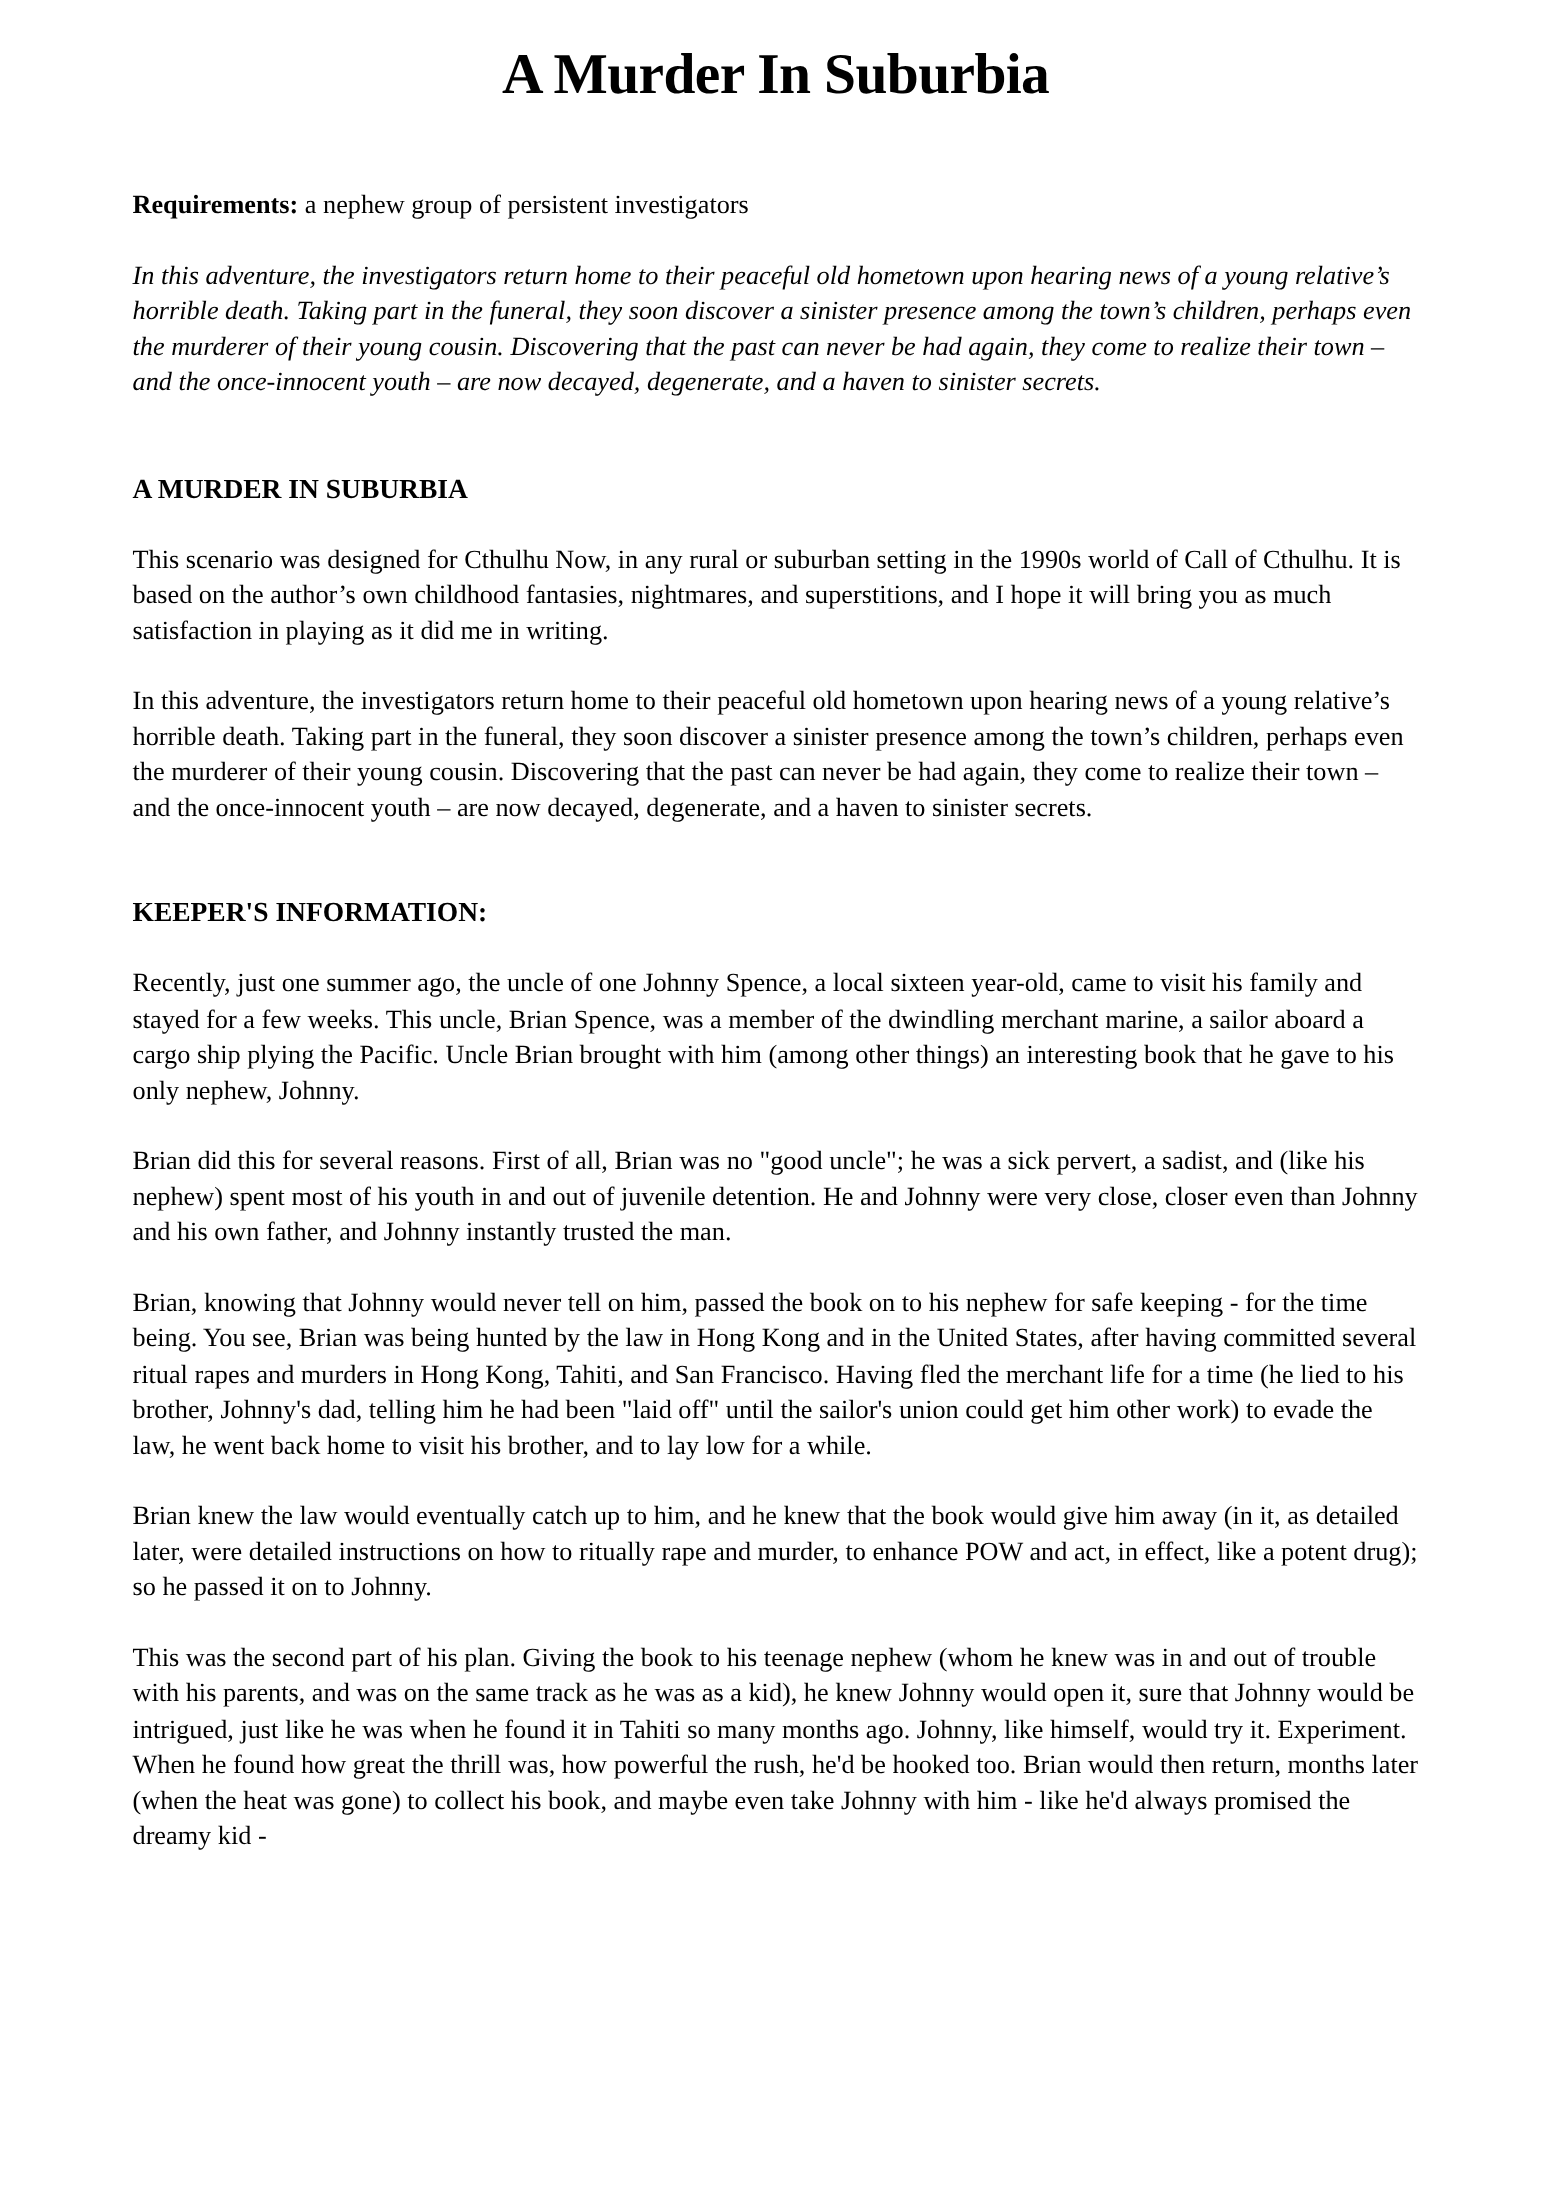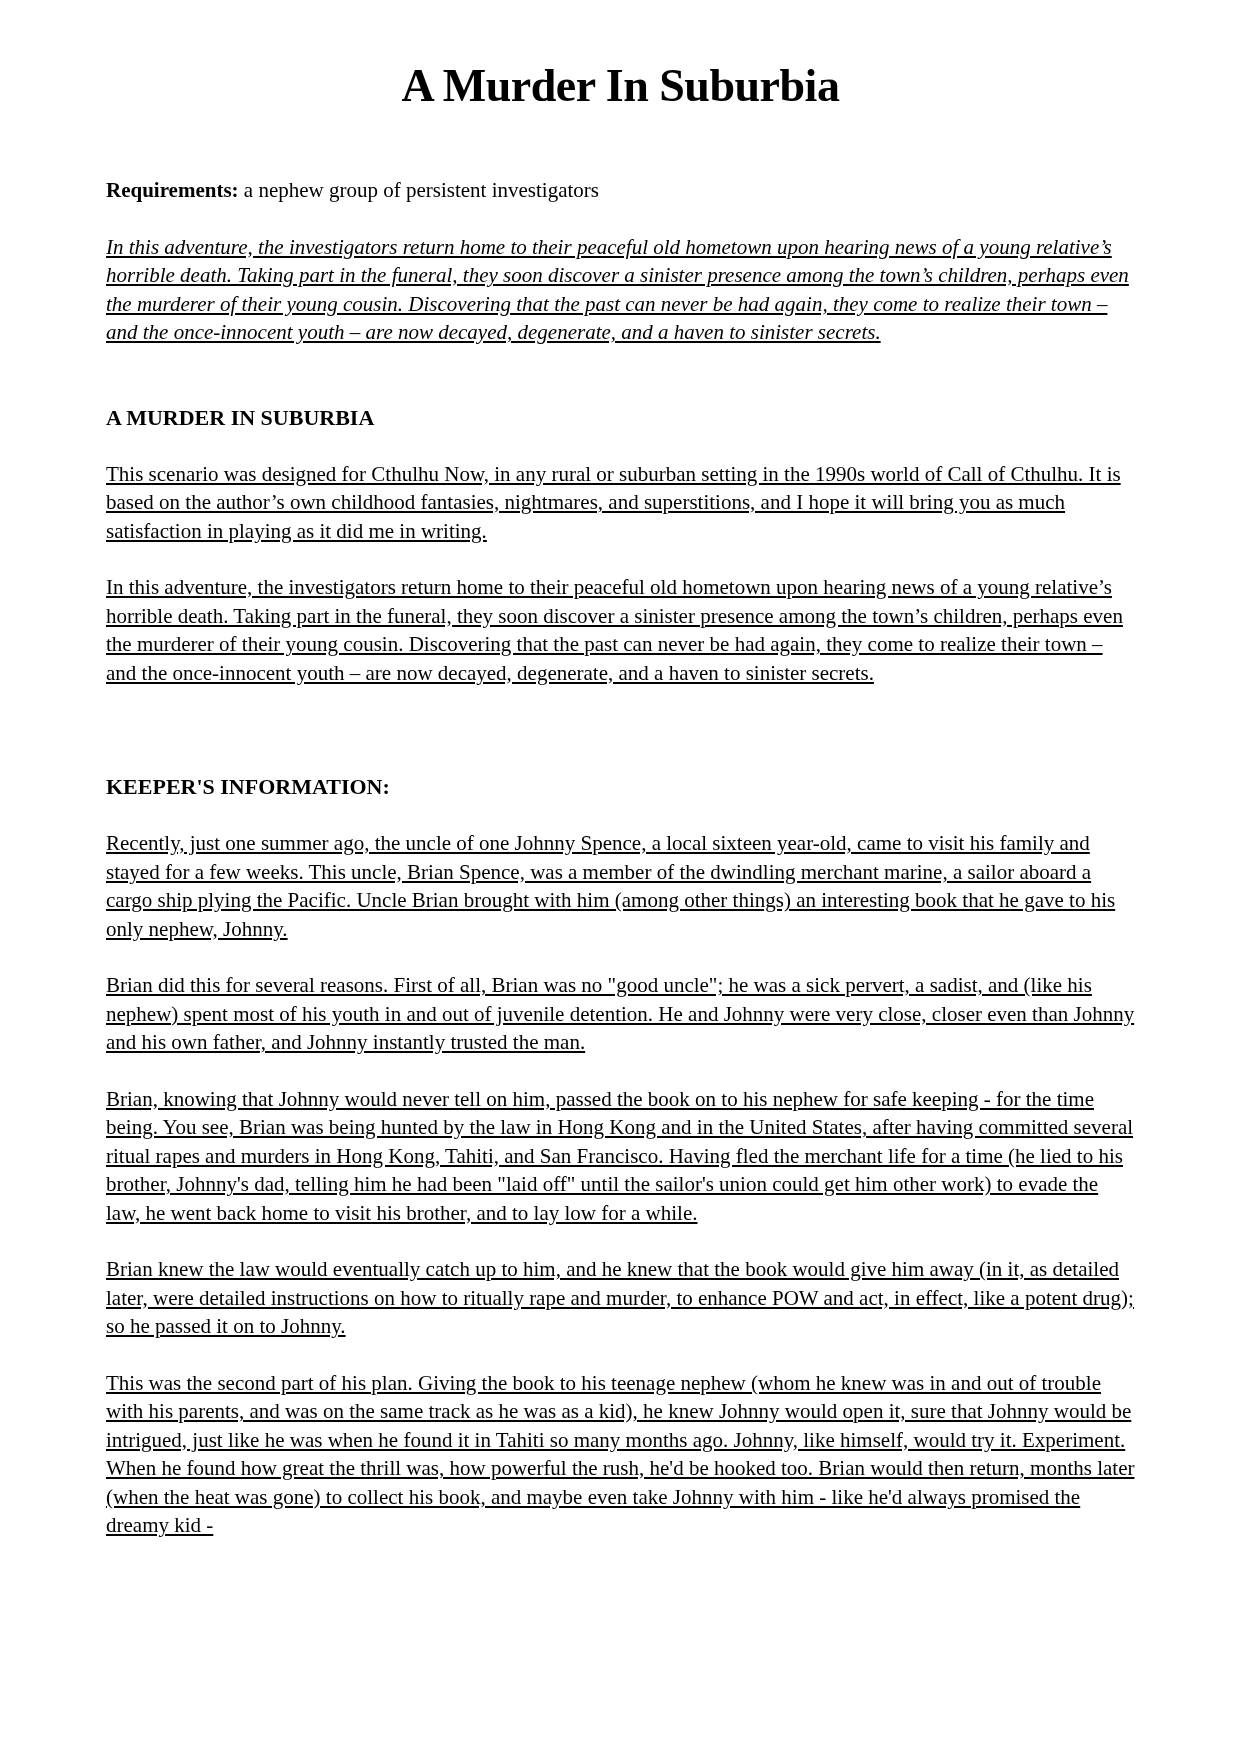--- a/index.html
+++ b/index.html
@@ -5,21 +5,21 @@
   html, body {
     margin: 0;
     padding: 0;
     background: #ffffff;
   }
   .page {
     position: relative;
     width: 1241px;
     height: 1755px;
     box-sizing: border-box;
-    padding: 59px 106px 0 106px;
+    padding: 32px 106px 0 106px;
     background: #ffffff;
     color: #000000;
     font-family: "Liberation Serif", "DejaVu Serif", serif;
     font-size: 21px;
     line-height: 28.5px;
     overflow: hidden;
   }
   .doc-title {
     margin: 0;
     text-align: center;
@@ -32,33 +32,32 @@
     display: block;
   }
   .requirements {
     margin: 63px 0 28px 0;
   }
   .requirements .req-label {
     font-weight: bold;
   }
   p.body-para {
     margin: 28px 0;
-    text-decoration: underline;
   }
   p.intro {
     font-style: italic;
   }
   h2.section-heading {
     font-size: 22px;
     line-height: 28px;
     font-weight: bold;
     margin: 57px 0 28px 0;
   }
   h2.section-heading.keeper {
-    margin-top: 86px;
+    margin-top: 56px;
     font-family: Liberation Serif, serif;
   }
 </style>
 </head>
 <body>
 
 <div class="page">
 
   <h1 class="doc-title">
     <span class="tline">A Murder In Suburbia</span>

